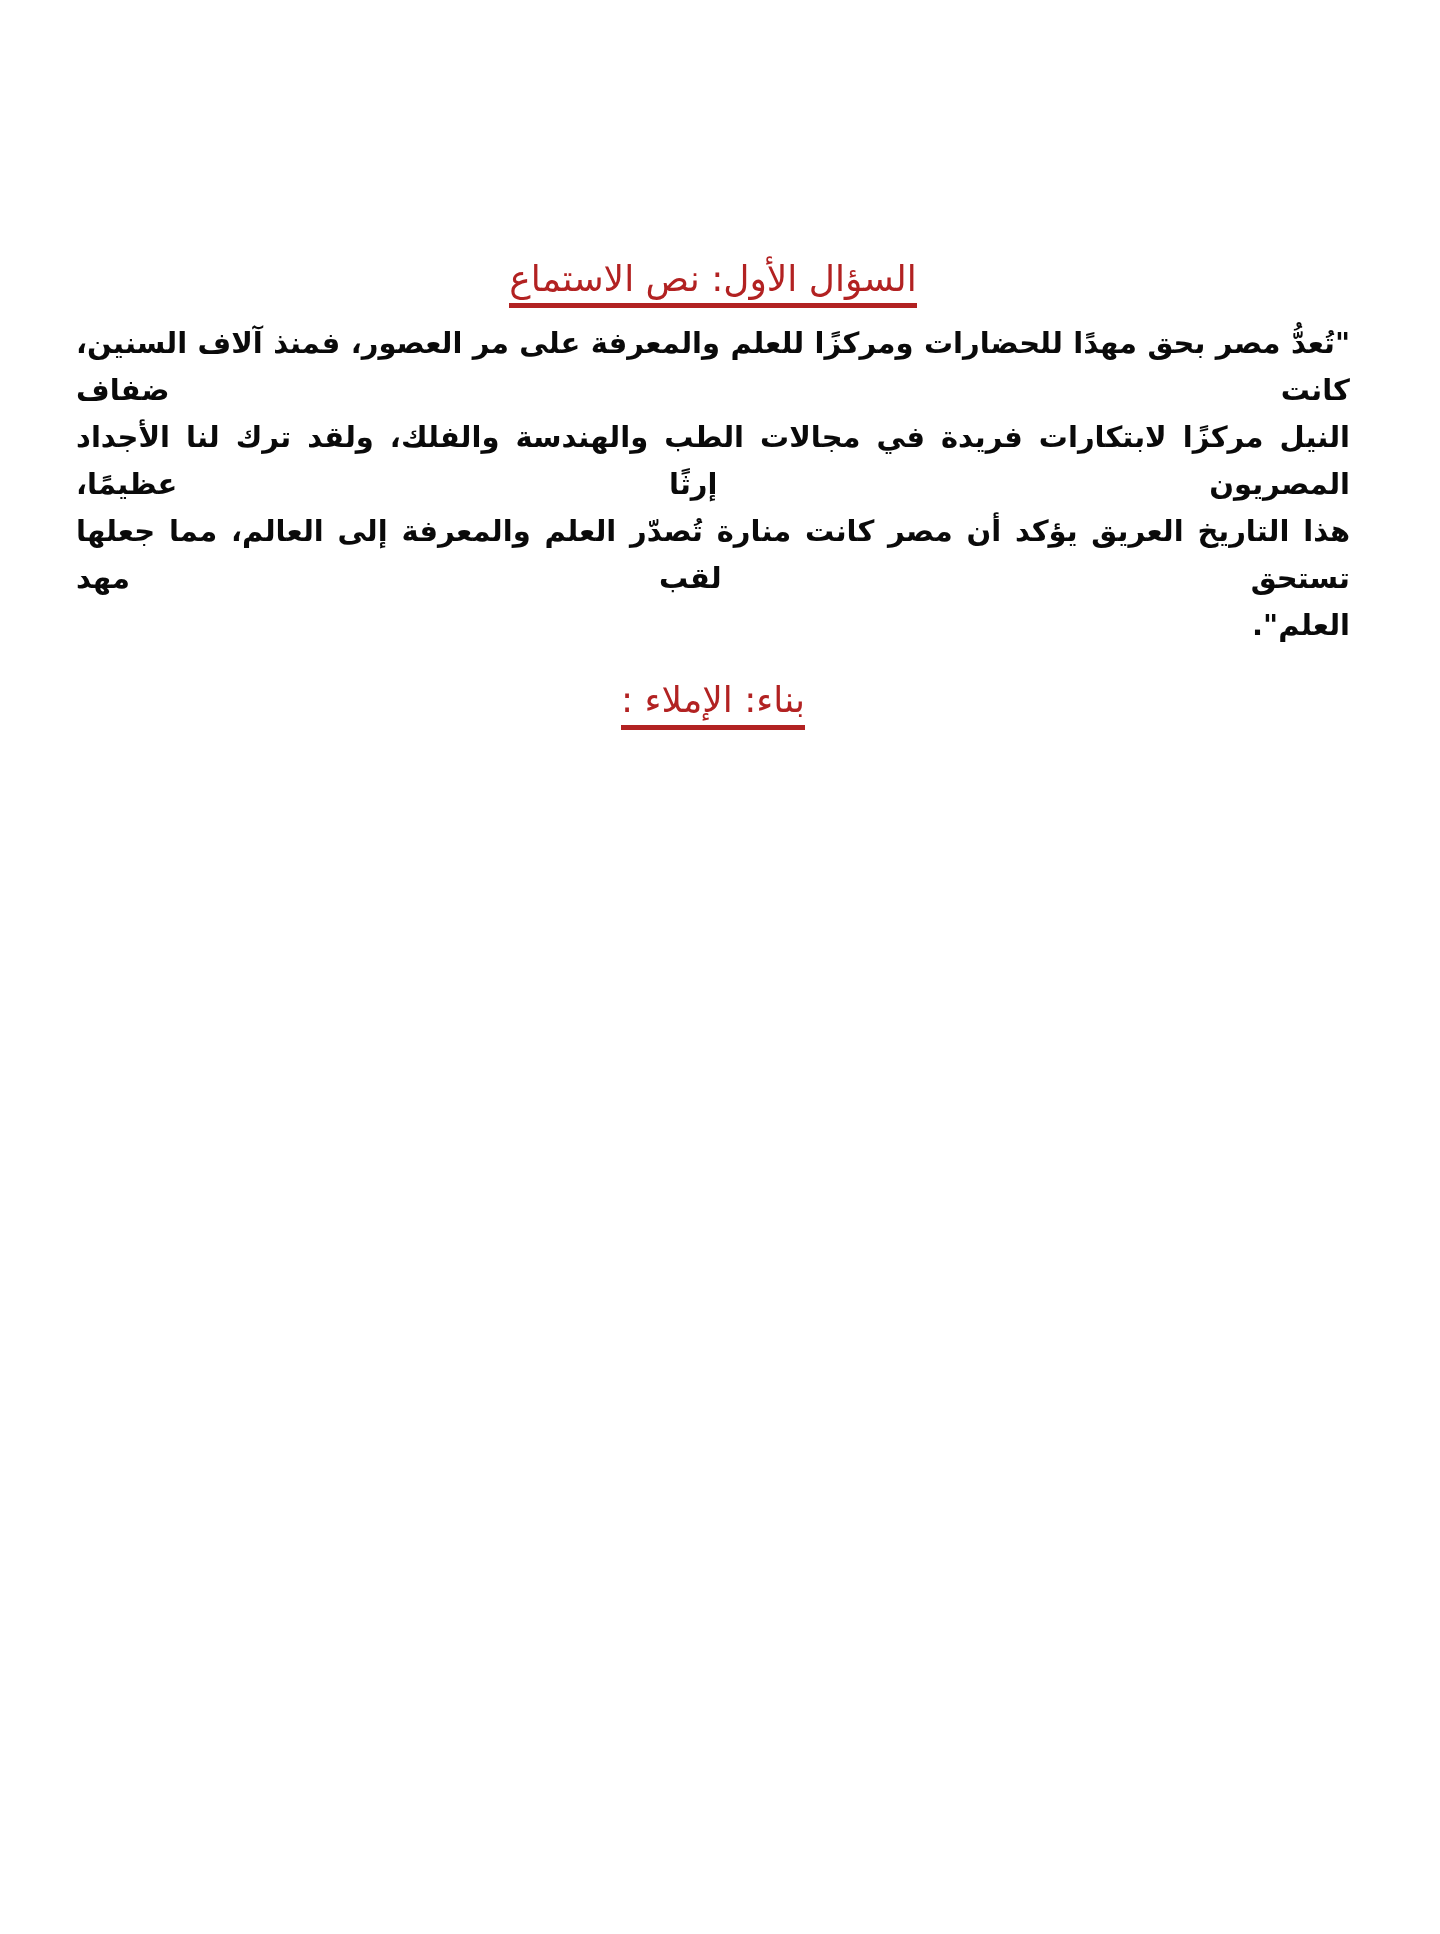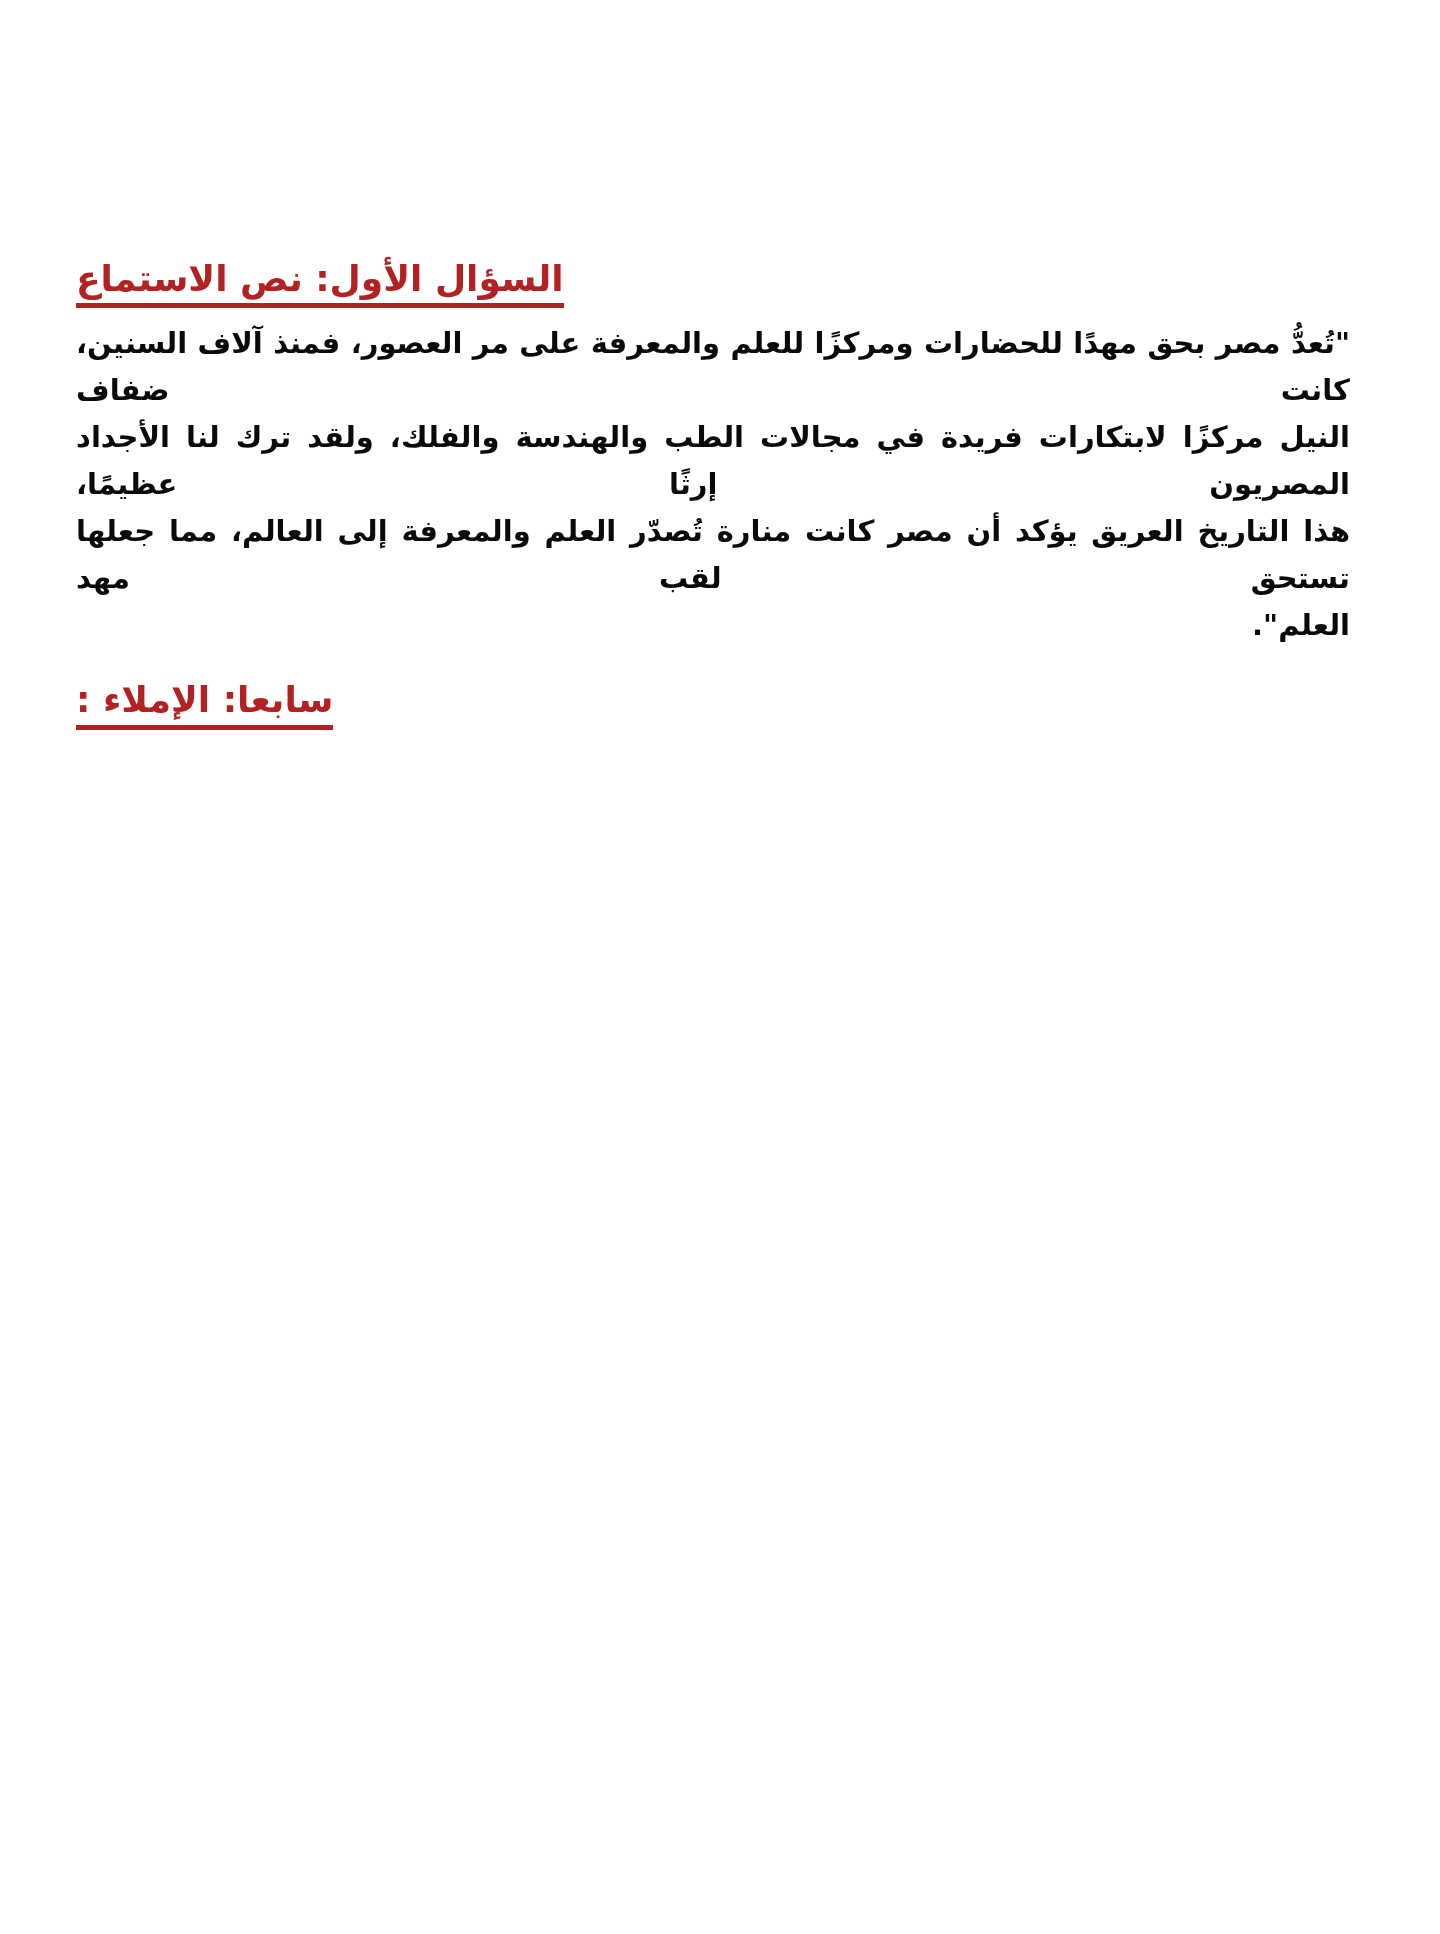--- a/index.html
+++ b/index.html
@@ -16,23 +16,23 @@
     direction: rtl;
     font-family: "DejaVu Sans", sans-serif;
     color: #000000;
     overflow: hidden;
   }
   .content {
     padding: 258px 90px 0 76px; 
   }
   .red-heading {
     margin: 0;
-    text-align: left;
+    text-align: center;
     font-size: 36px;
-    font-weight: 700;
+    font-weight: 400;
     line-height: 1.15;
   }
   .red-heading .underlined {
     display: inline-block;
     color: #b22222;
     padding-bottom: 4px;
     border-bottom: 5px solid #b22222;
   }
   .passage {
     margin-top: 12px;
@@ -76,18 +76,18 @@
       <div class="passage">
         <div class="line">"تُعدُّ مصر بحق مهدًا للحضارات ومركزًا للعلم والمعرفة على مر العصور، فمنذ آلاف السنين، كانت ضفاف</div>
         <div class="line">النيل مركزًا لابتكارات فريدة في مجالات الطب والهندسة والفلك، ولقد ترك لنا الأجداد المصريون إرثًا عظيمًا،</div>
         <div class="line">هذا التاريخ العريق يؤكد أن مصر كانت منارة تُصدّر العلم والمعرفة إلى العالم، مما جعلها تستحق لقب مهد</div>
         <div class="line last">العلم".</div>
       </div>
     </section>
 
     <section>
       <h1 class="red-heading section-2-heading">
-        <span class="underlined">سابعا: الإملاء :</span>
+        <span class="underlined">بناء: الإملاء :</span>
       </h1>
     </section>
 
   </div>
 </div>
 
 </body></html>

